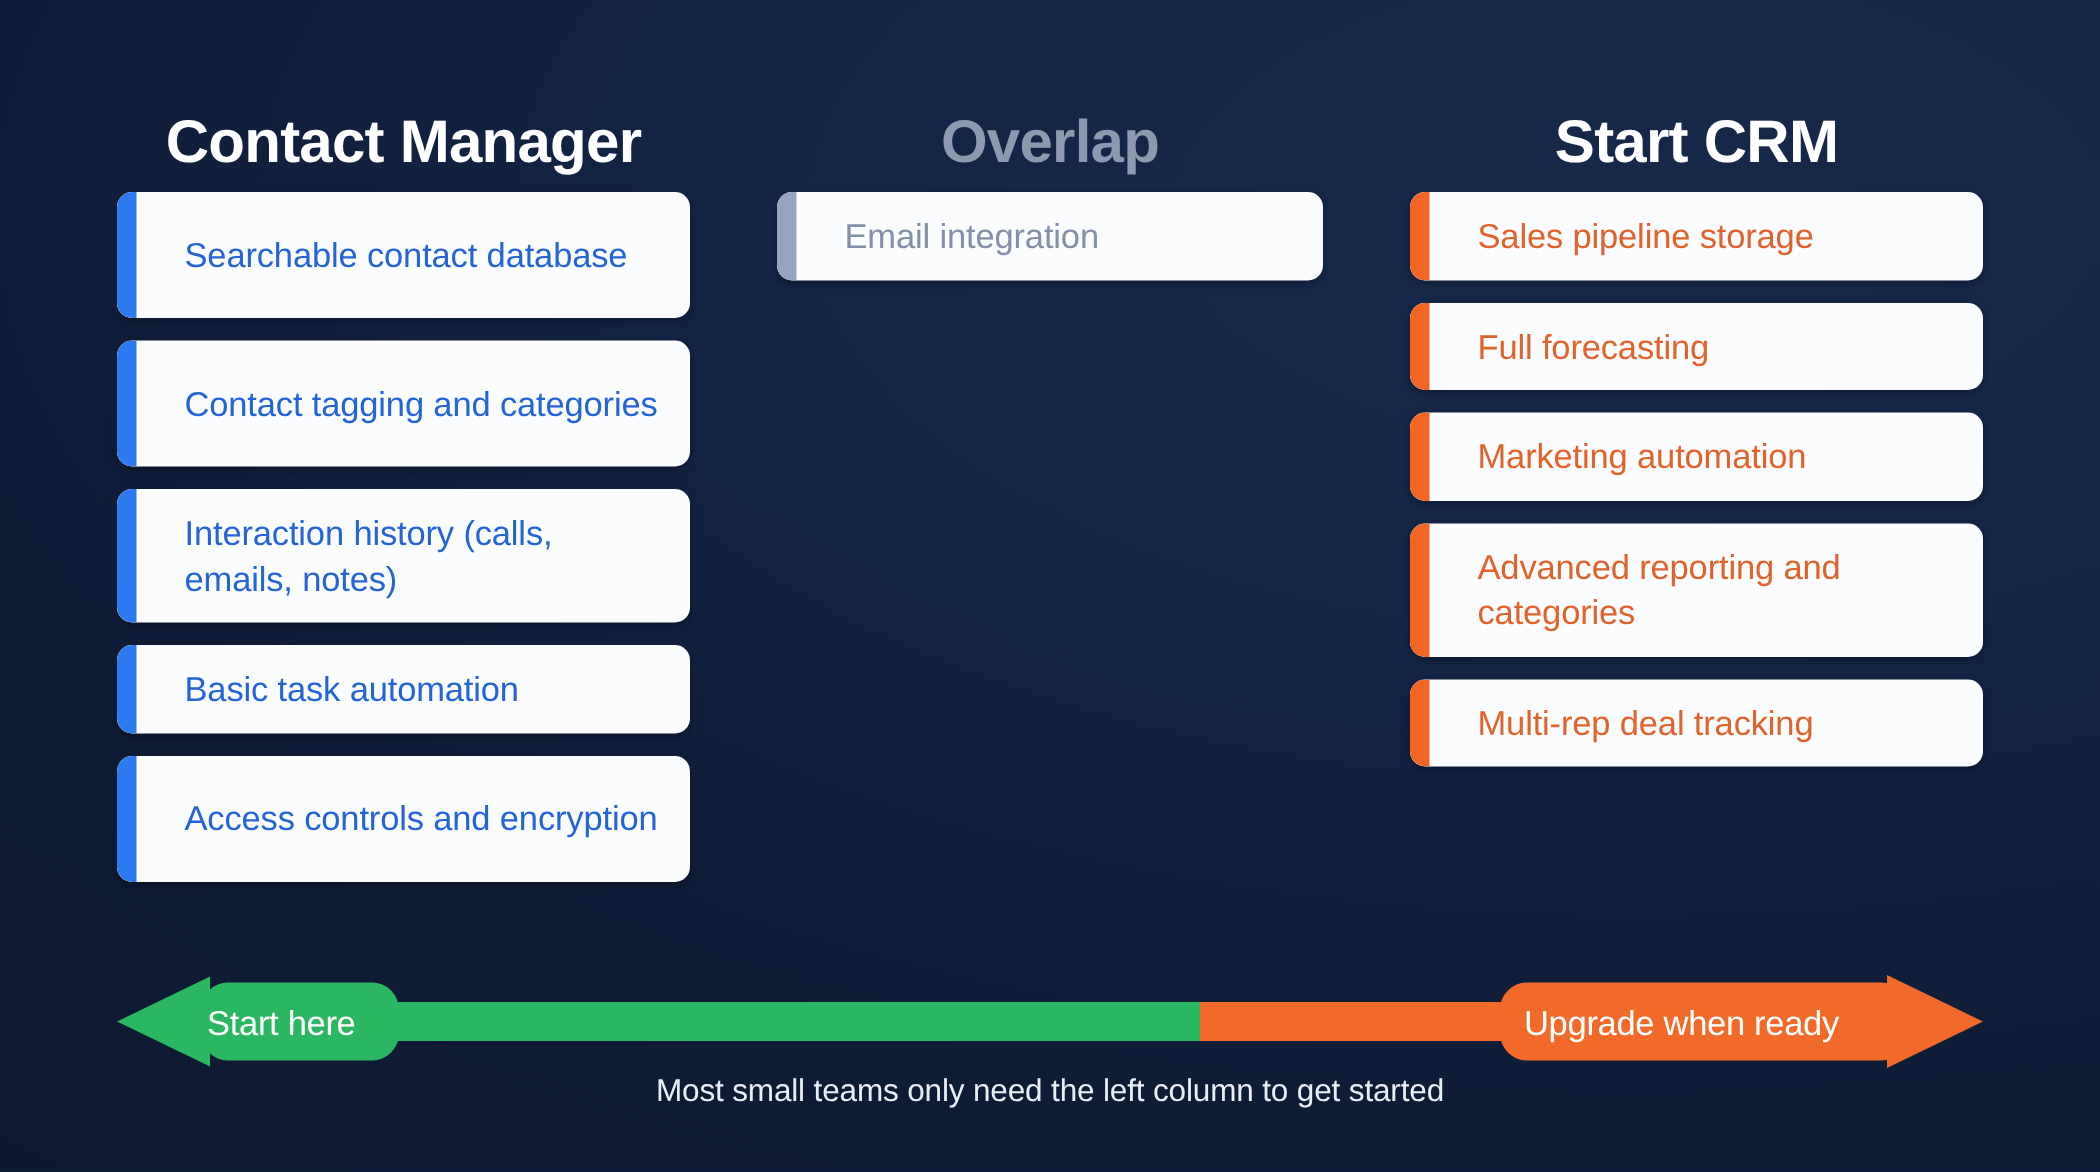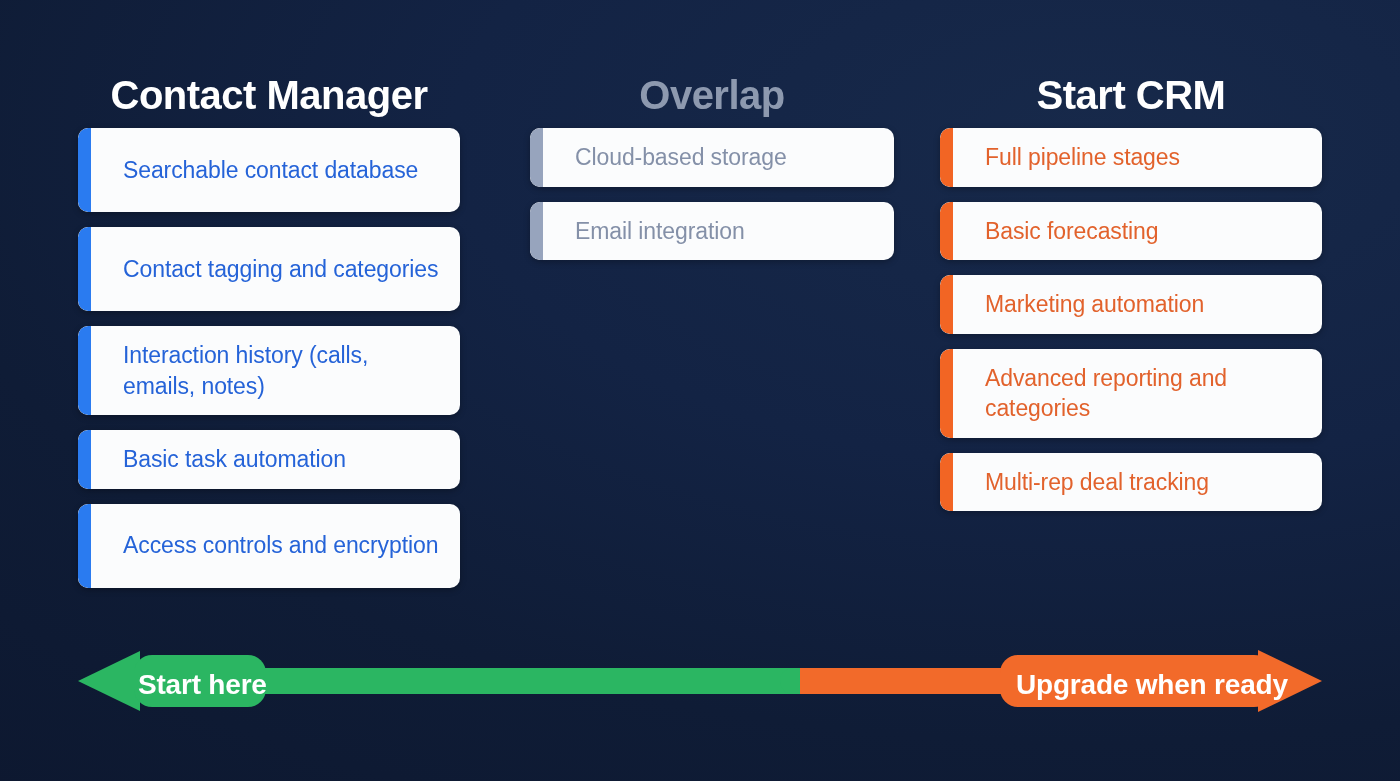--- a/index.html
+++ b/index.html
@@ -31,21 +31,21 @@
     top: 0; left: 0;
     width: 1400px;
     height: 640px;
   }
 
   .column {
     position: absolute;
     top: 62px;
   }
   .col-left   { left: 78px;  width: 382px; }
-  .col-mid    { left: 530px; width: 364px; }
+  .col-mid    { left: 518px; width: 364px; }
   .col-right  { left: 940px; width: 382px; }
 
   .col-title {
     font-size: 40px;
     font-weight: bold;
     text-align: center;
     letter-spacing: -0.5px;
     line-height: 1;
     height: 66px;
     display: flex;
@@ -104,22 +104,22 @@
     top: 646px;
     width: 1400px;
     height: 70px;
   }
 
   .arrow-band svg { display: block; }
 
   .band-label {
     position: absolute;
     color: #ffffff;
-    font-size: 28px;
-    font-weight: bold;
+    font-size: 23px;
+    font-weight: normal;
     letter-spacing: -0.2px;
     white-space: nowrap;
     line-height: 1;
   }
   .label-start   { left: 138px; top: 25px; }
   .label-upgrade { left: 1016px; top: 25px; }
 
   .caption {
     position: absolute;
     top: 716px;
@@ -157,36 +157,33 @@
         <div class="card tall">
           <span class="card-label">Access controls and encryption</span>
         </div>
       </div>
     </div>
 
     <div class="column col-mid">
       <div class="col-title">Overlap</div>
       <div class="cards">
         <div class="card">
-          <span class="card-label">Cloud-based storage</span>
-        </div>
-        <div class="card">
           <span class="card-label">Email integration</span>
         </div>
       </div>
     </div>
 
     <div class="column col-right">
       <div class="col-title">Start CRM</div>
       <div class="cards">
         <div class="card">
-          <span class="card-label">Full pipeline stages</span>
-        </div>
-        <div class="card">
-          <span class="card-label">Basic forecasting</span>
+          <span class="card-label">Sales pipeline storage</span>
+        </div>
+        <div class="card">
+          <span class="card-label">Full forecasting</span>
         </div>
         <div class="card">
           <span class="card-label">Marketing automation</span>
         </div>
         <div class="card tall">
           <span class="card-label">Advanced reporting and categories</span>
         </div>
         <div class="card">
           <span class="card-label">Multi-rep deal tracking</span>
         </div>
@@ -209,14 +206,15 @@
         <rect x="800" y="22" width="250" height="26" fill="#f26a2a"></rect>
         <rect x="1000" y="9" width="272" height="52" rx="18" fill="#f26a2a"></rect>
         <path d="M 1322 35 L 1258 4 L 1258 66 Z" fill="#f26a2a"></path>
       </g>
     </svg>
 
     <div class="band-label label-start">Start here</div>
     <div class="band-label label-upgrade">Upgrade when ready</div>
   </div>
 
+  <div class="caption">Most small teams only need the left column to get started</div>
 
 </div>
 
 </body></html>

